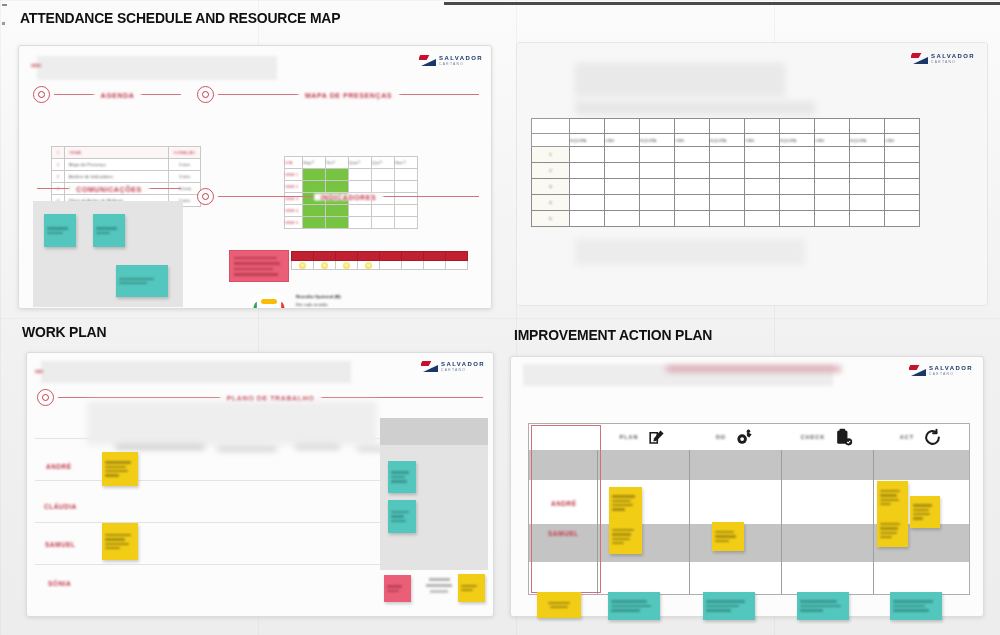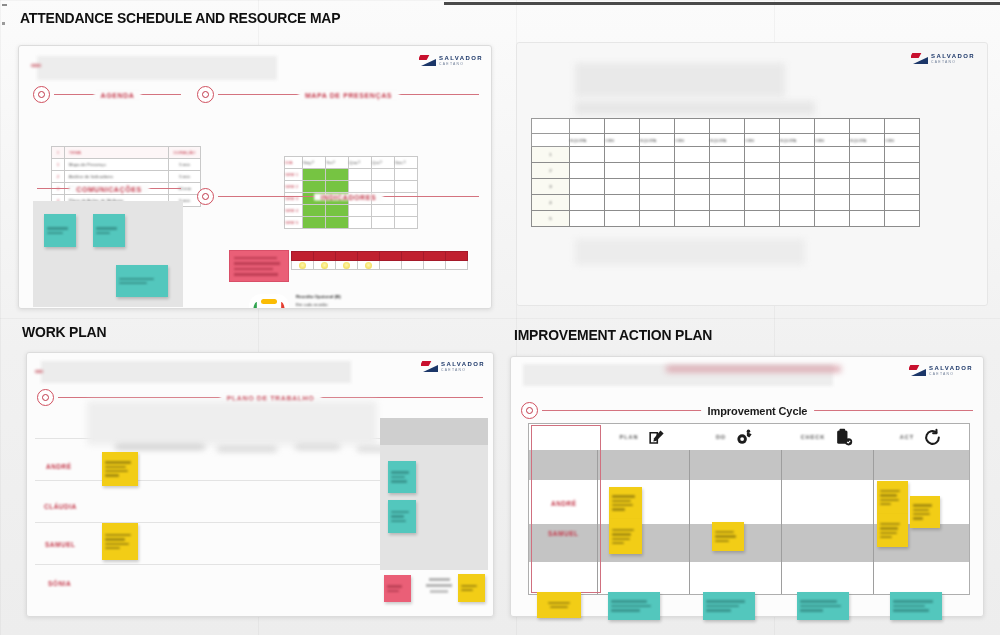--- a/index.html
+++ b/index.html
@@ -665,28 +665,20 @@
 <div class="panel soft" id="p-improve">
   <div class="ghost" style="left:12px;top:7px;width:310px;height:22px;background:#ededed;"></div>
   <div class="blurband" style="left:155px;top:9px;width:175px;height:6px;background:#dba3ac;"></div>
   <div class="logo" style="right:10px;top:8px;">
     <span class="mark"></span>
     <span class="wordmark">
       <span class="wm1">SALVADOR</span>
       <span class="wm2">CAETANO</span>
     </span>
   </div>
-  <div class="sec-bar" style="left:10px;top:45px;width:452px;">
-    <span class="badge">
-        <i></i>
-      </span>
-    <span class="line">
-        <span class="cap sharp">Improvement Cycle</span>
-      </span>
-  </div>
 </div>
 
 <div id="ic-table">
   <div class="ic-band" style="top:26px;height:30px;"></div>
   <div class="ic-band" style="top:100px;height:38px;"></div>
 
   <div class="ic-col" style="left:68px;width:0;"></div>
   <div class="ic-col" style="left:160px;width:0;"></div>
   <div class="ic-col" style="left:252px;width:0;"></div>
   <div class="ic-col" style="left:344px;width:0;"></div>

